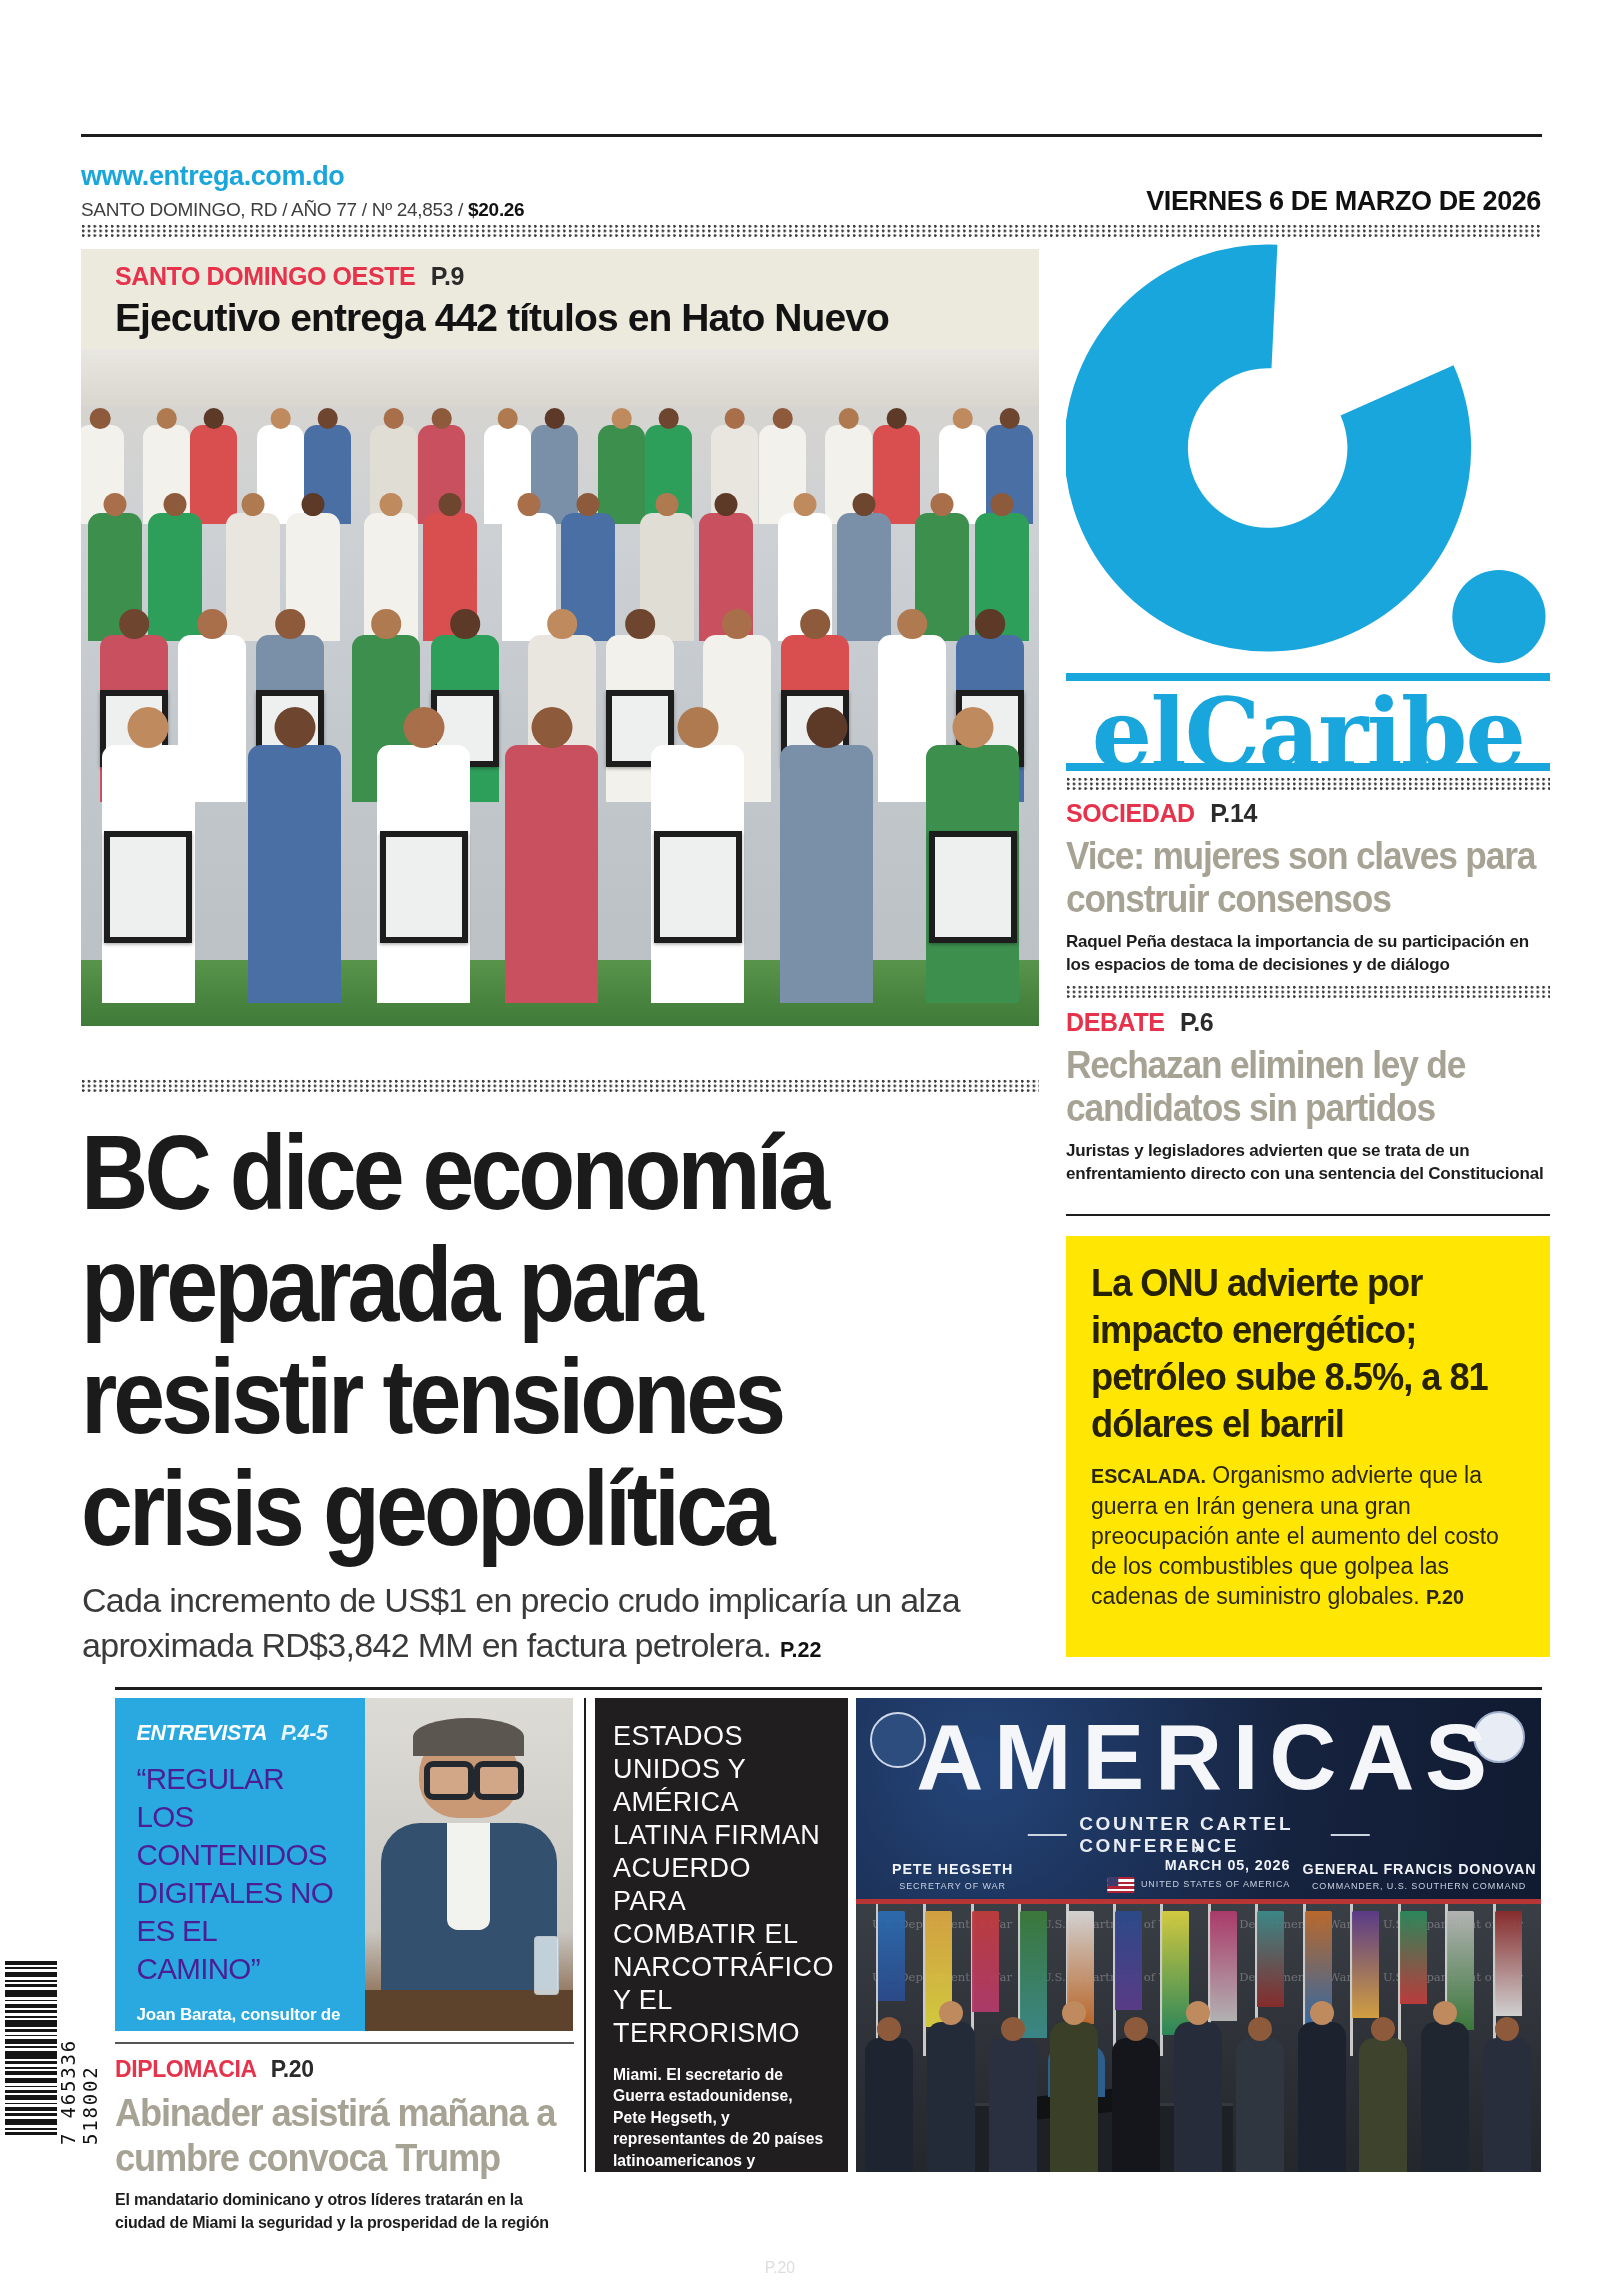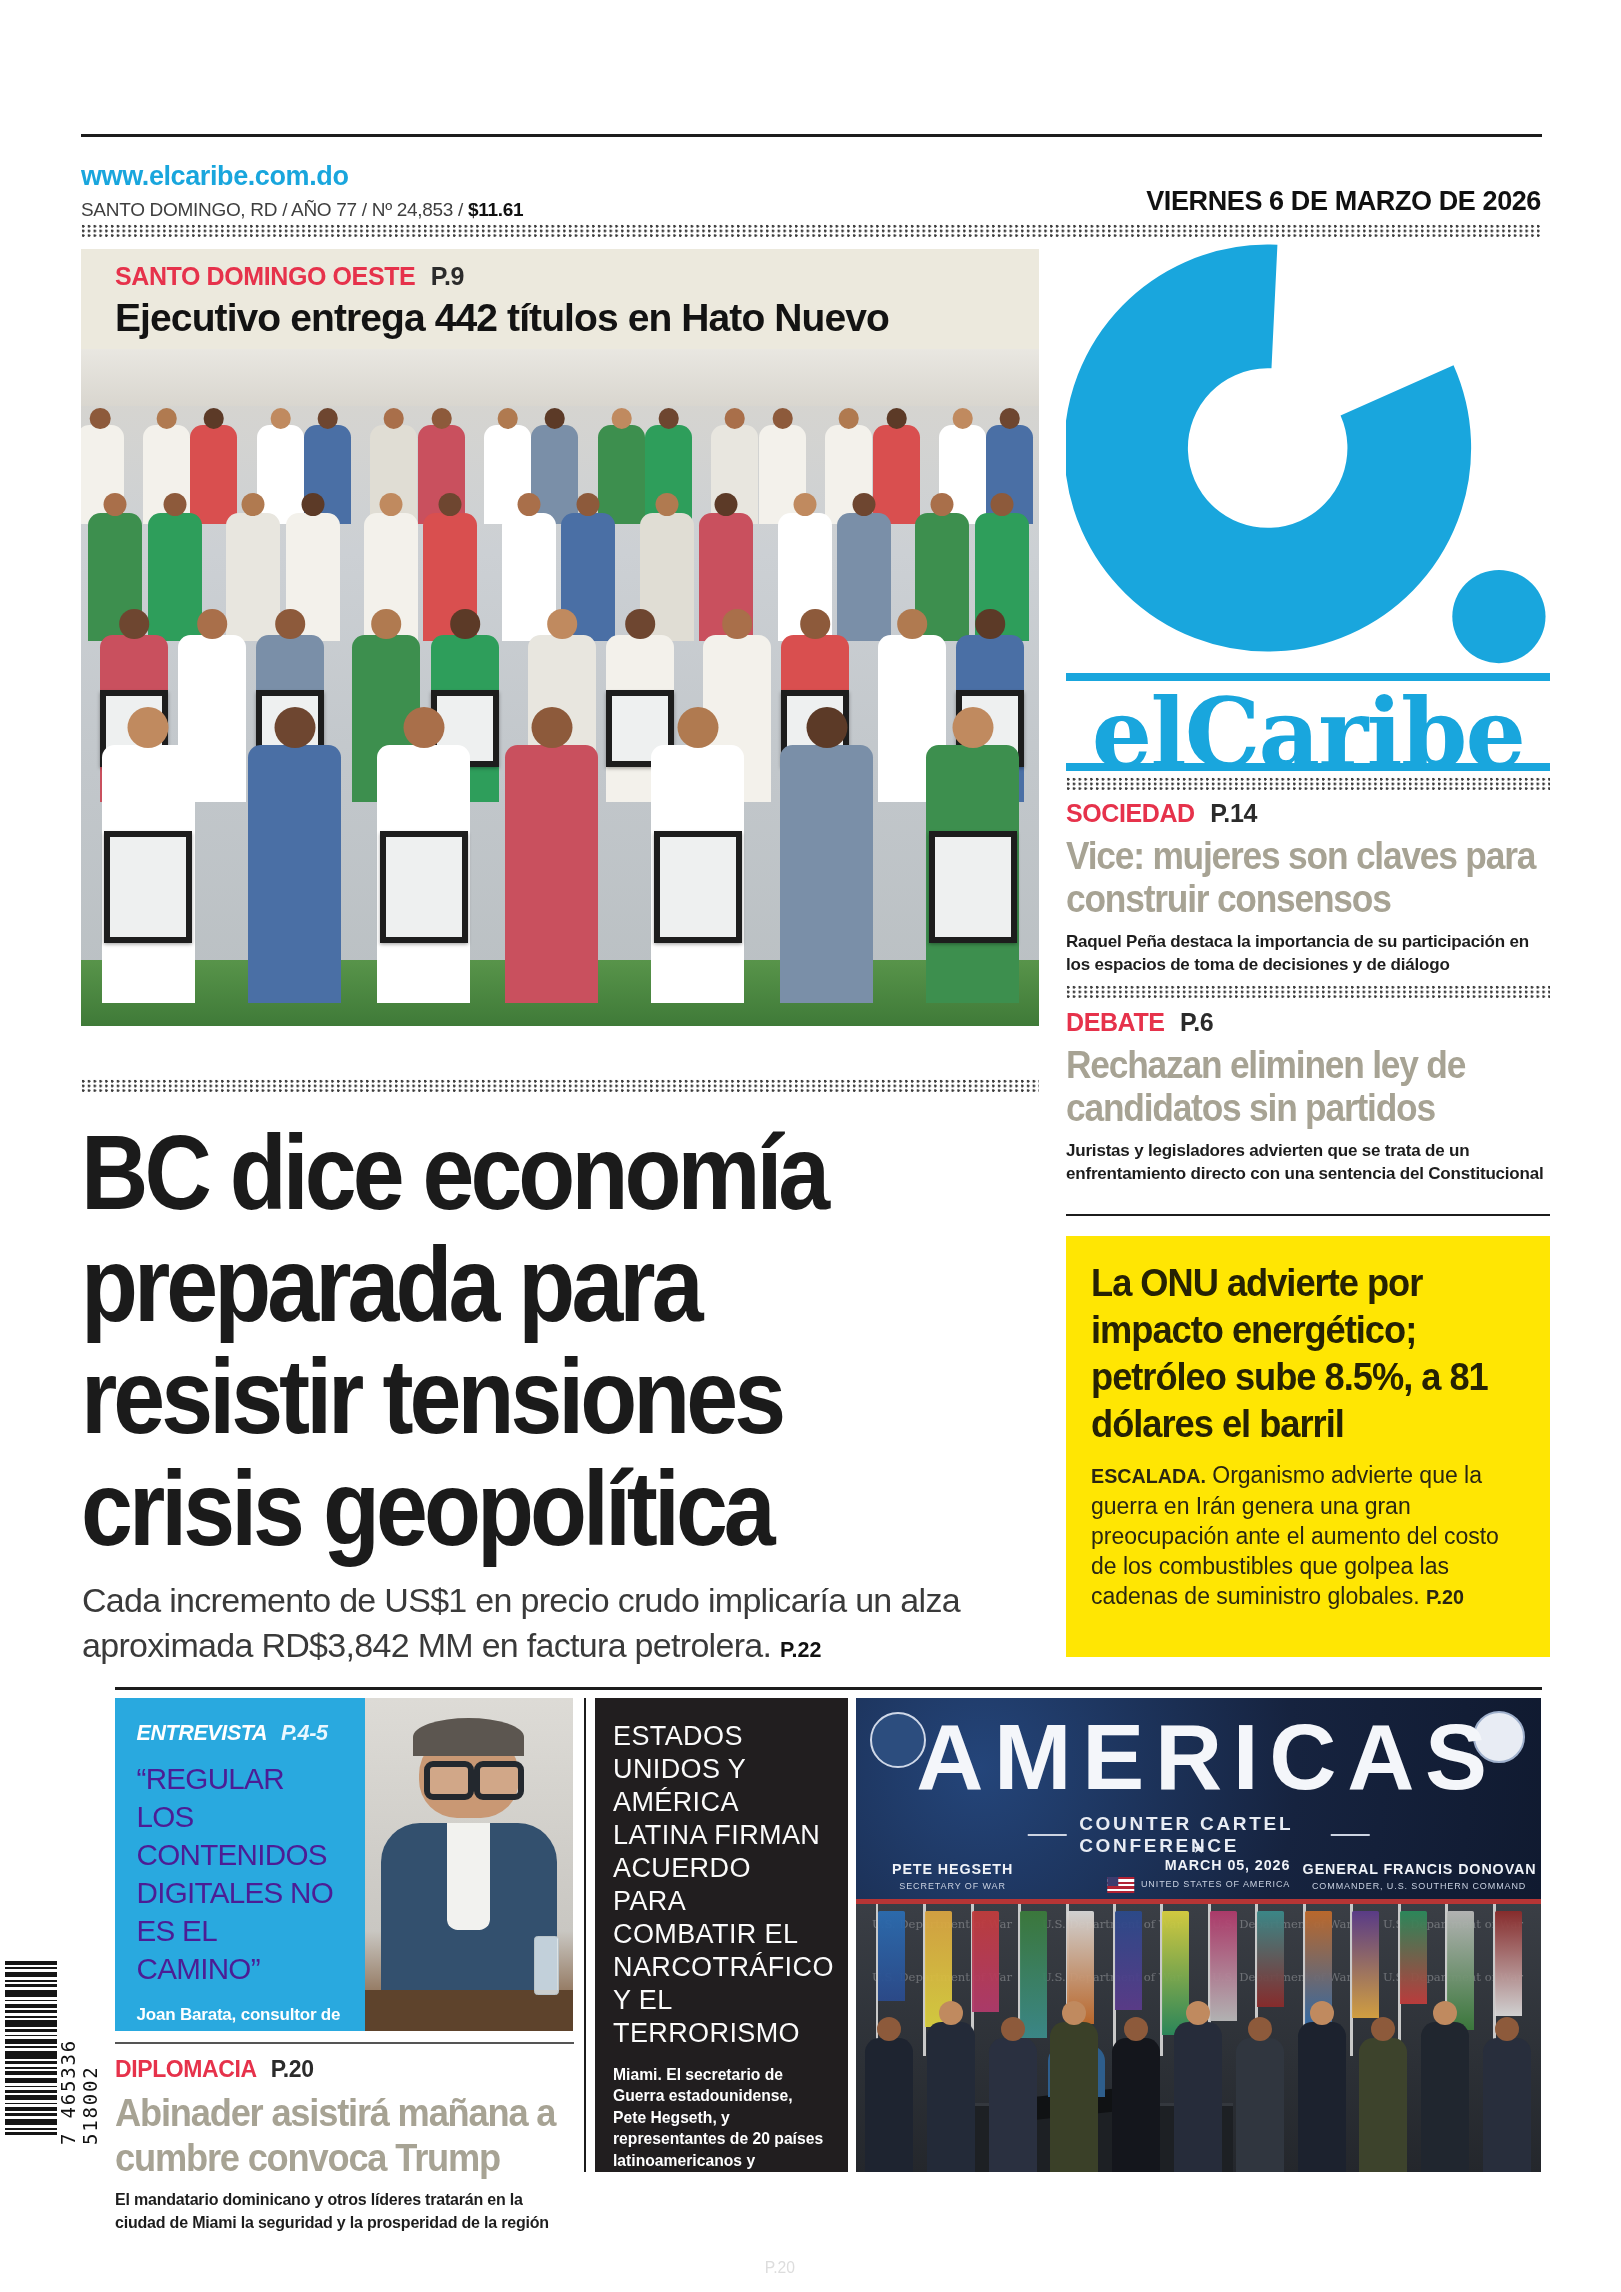--- a/index.html
+++ b/index.html
@@ -94,24 +94,24 @@
   .barcode-digits{font-family:"DejaVu Sans Mono","Liberation Mono",monospace;font-size:19px;color:#111;
                   writing-mode:vertical-rl;transform:rotate(180deg);letter-spacing:1.8px;}
   .bcbar{background:#151515;width:100%;}
 </style>
 </head>
 <body>
 
 <div class="page">
 
   <div class="abs rule" style="left:81px;top:134px;width:1461px;height:2.7px;"></div>
-  <div class="abs url" style="left:81px;top:161px;">www.elcaribe.com.do</div>
+  <div class="abs url" style="left:81px;top:161px;">www.entrega.com.do</div>
   <div class="abs edition" style="left:81px;top:199px;">
     <span>SANTO DOMINGO, RD / AÑO 77 / Nº 24,853 /</span>
-    <b>$11.61</b>
+    <b>$20.26</b>
   </div>
   <div class="abs issue-date" style="right:81px;top:186px;">VIERNES 6 DE MARZO DE 2026</div>
   <div class="abs dots" style="left:81px;top:224px;width:1461px;height:13.4px;"></div>
 
   <div class="abs topstory" style="left:81px;top:249px;width:958px;height:100px;padding:12.5px 0 0 34px;box-sizing:border-box;">
     <div class="kicker">
       <span class="kword">SANTO DOMINGO OESTE</span>
       <span class="pref">P.9</span>
     </div>
     <h2>Ejecutivo entrega 442 títulos en Hato Nuevo</h2>

